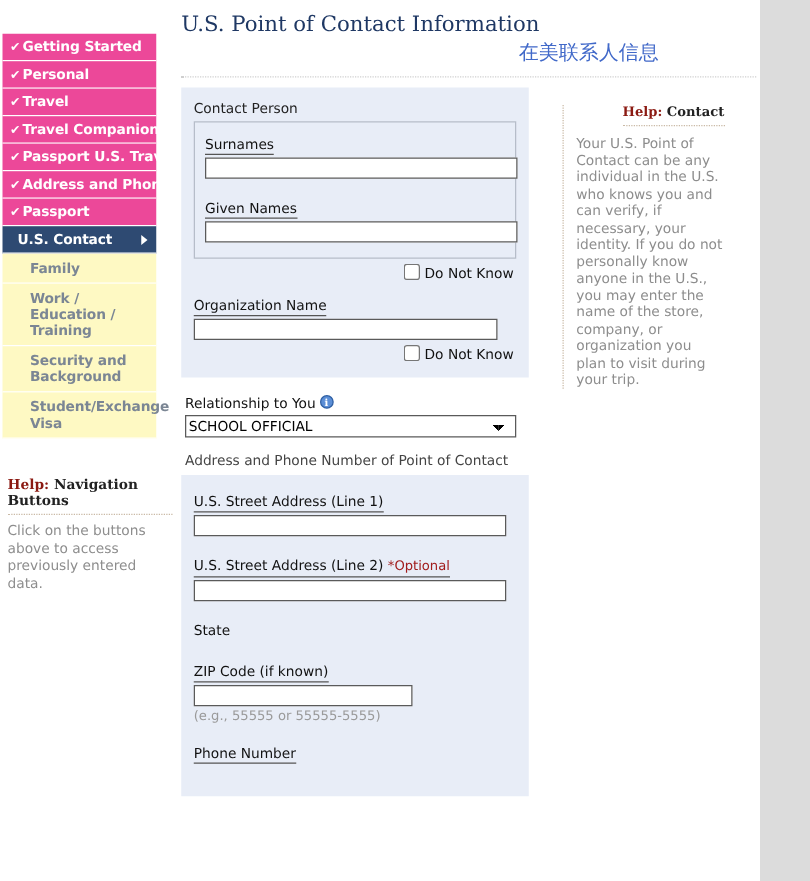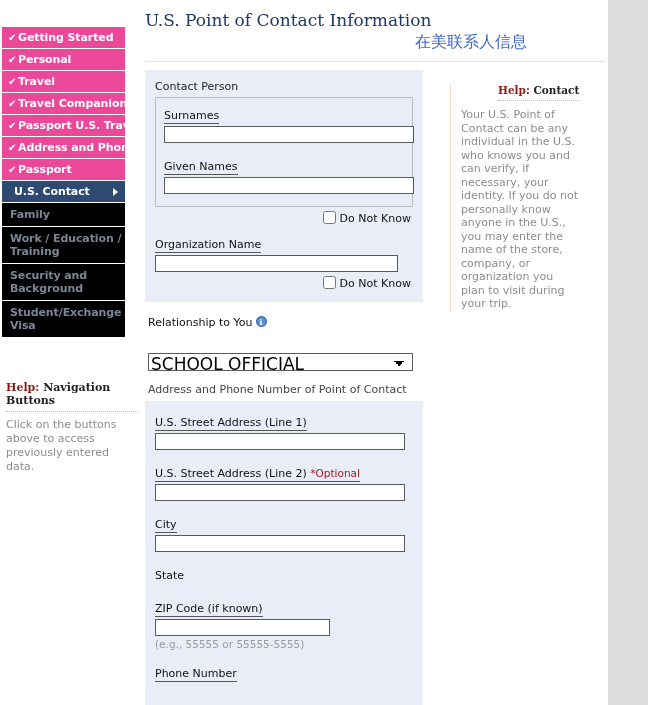--- a/index.html
+++ b/index.html
@@ -56,24 +56,24 @@
   .nav-item.active .arrow {
     position: absolute;
     right: 7px; top: 50%;
     transform: translateY(-50%);
     width: 0; height: 0;
     border-left: 5px solid #ffffff;
     border-top: 4px solid transparent;
     border-bottom: 4px solid transparent;
   }
   .nav-item.disabled {
-    background: #000000;
+    background: #fef9c3;
     color: #7b8694;
     font-weight: bold;
-    padding-left: 8px;
+    padding-left: 22px;
     height: auto;
     line-height: 13px;
     padding-top: 5px;
     padding-bottom: 5px;
     white-space: normal;
   }
   .nav-item.disabled.tall { line-height: 13px; }
 
   
   .nav-help {
@@ -188,35 +188,34 @@
     outline: none;
   }
   input.txt.narrow { width: 175px; }
   input.txt.wide { width: 243px; }
   select.sel {
     display: block;
     width: 265px;
     height: 18px;
     border: 1px solid #5a5a5a;
     background: #ffffff;
-    font-size: 17px;
+    font-size: 11px;
     font-family: "DejaVu Sans", sans-serif;
     padding: 0 2px;
     outline: none;
     -webkit-appearance: none;
     appearance: none;
     background-image:
       linear-gradient(45deg, transparent 50%, #000 50%),
       linear-gradient(135deg, #000 50%, transparent 50%);
     background-position:
       calc(100% - 13px) 7px,
       calc(100% - 8px) 7px;
     background-size: 5px 5px, 5px 5px;
     background-repeat: no-repeat;
-    margin-top: 21px;
   }
   .hint {
     font-size: 10.5px;
     color: #9a9a9a;
     margin-top: 2px;
   }
   .cbrow {
     text-align: right;
     font-size: 11px;
     color: #111111;
@@ -371,24 +370,20 @@
           <div class="fieldwrap">
             <label class="fl">U.S. Street Address (Line 1)</label>
             <input class="txt" type="text" value="" style="">
           </div>
 
           <div class="fieldwrap">
             <label class="fl"><span>U.S. Street Address (Line 2) </span><span class="optional">*Optional</span></label>
             <input class="txt" type="text" value="" style="">
           </div>
 
-          <div class="fieldwrap">
-            <label class="fl">City</label>
-            <input class="txt" type="text" value="" style="">
-          </div>
 
           <div class="fieldwrap">
             <label class="fl nounder">State</label>
           </div>
 
           <div class="fieldwrap">
             <label class="fl">ZIP Code (if known)</label>
             <input class="txt narrow" type="text" value="" style="">
             <div class="hint">(e.g., 55555 or 55555-5555)</div>
           </div>

